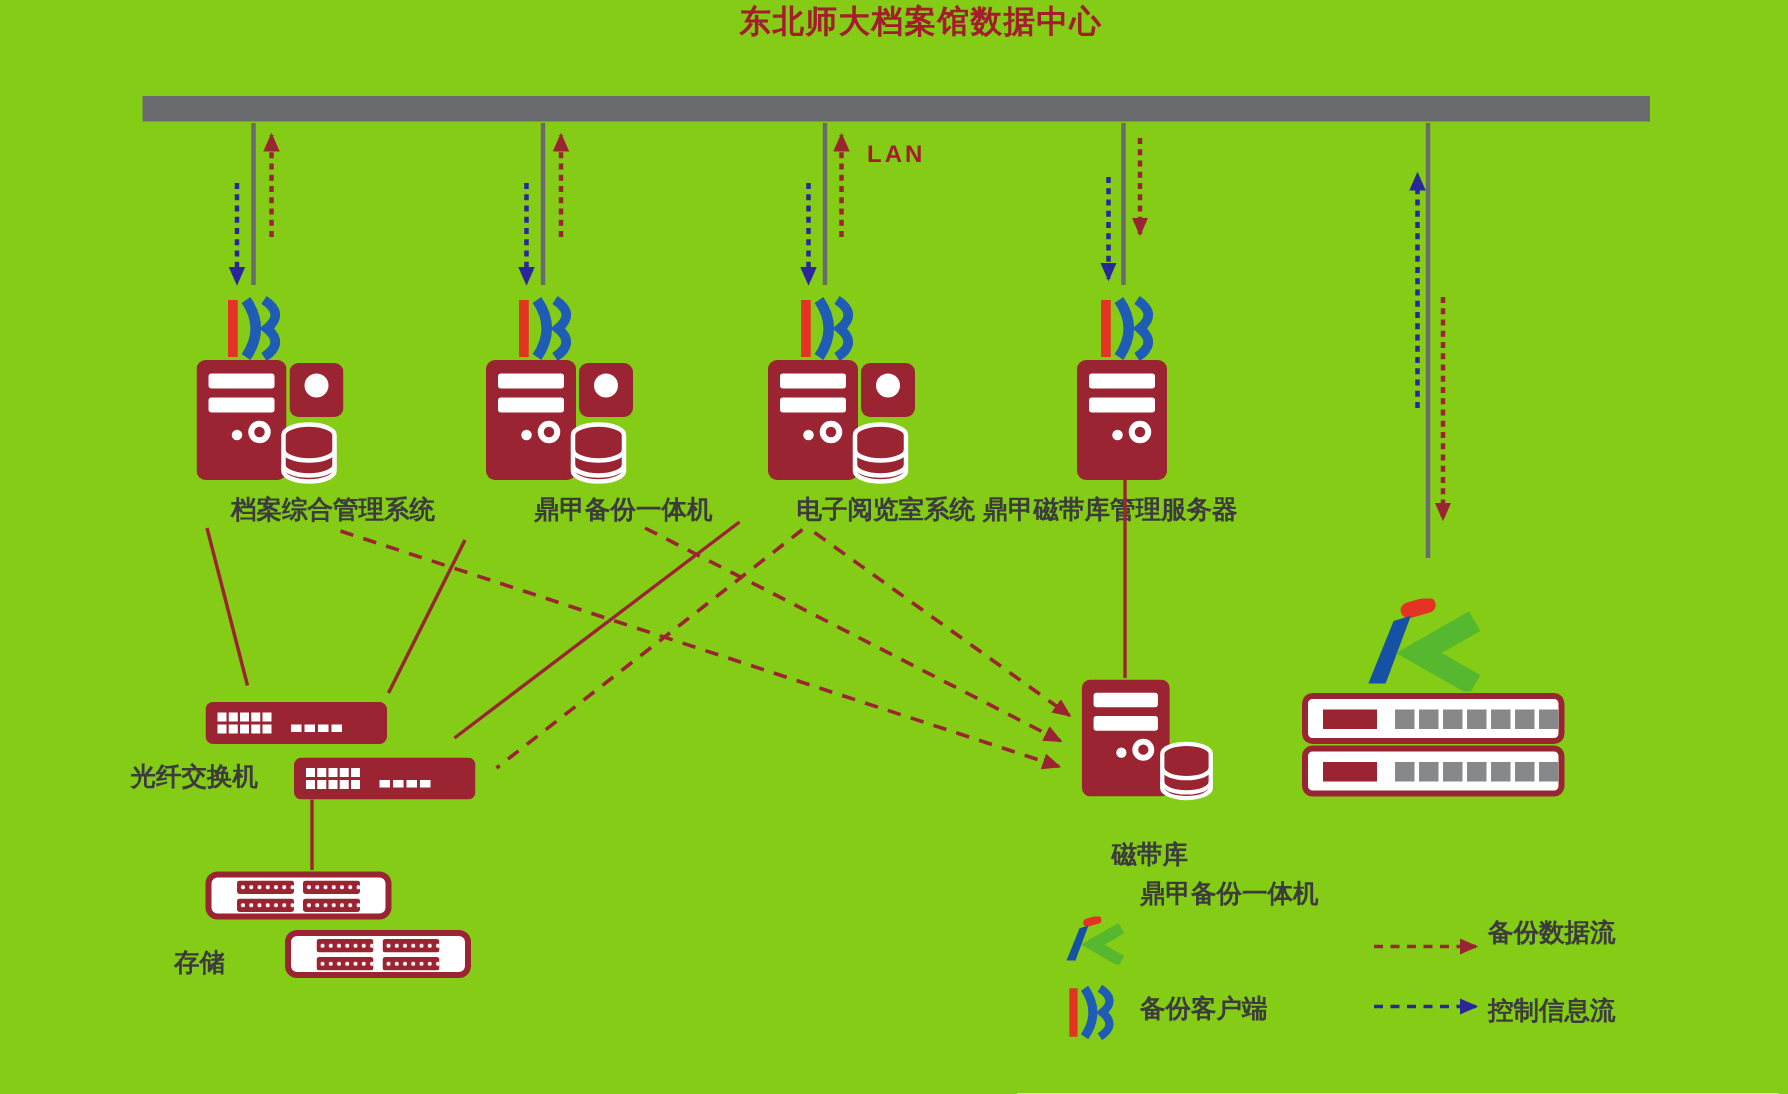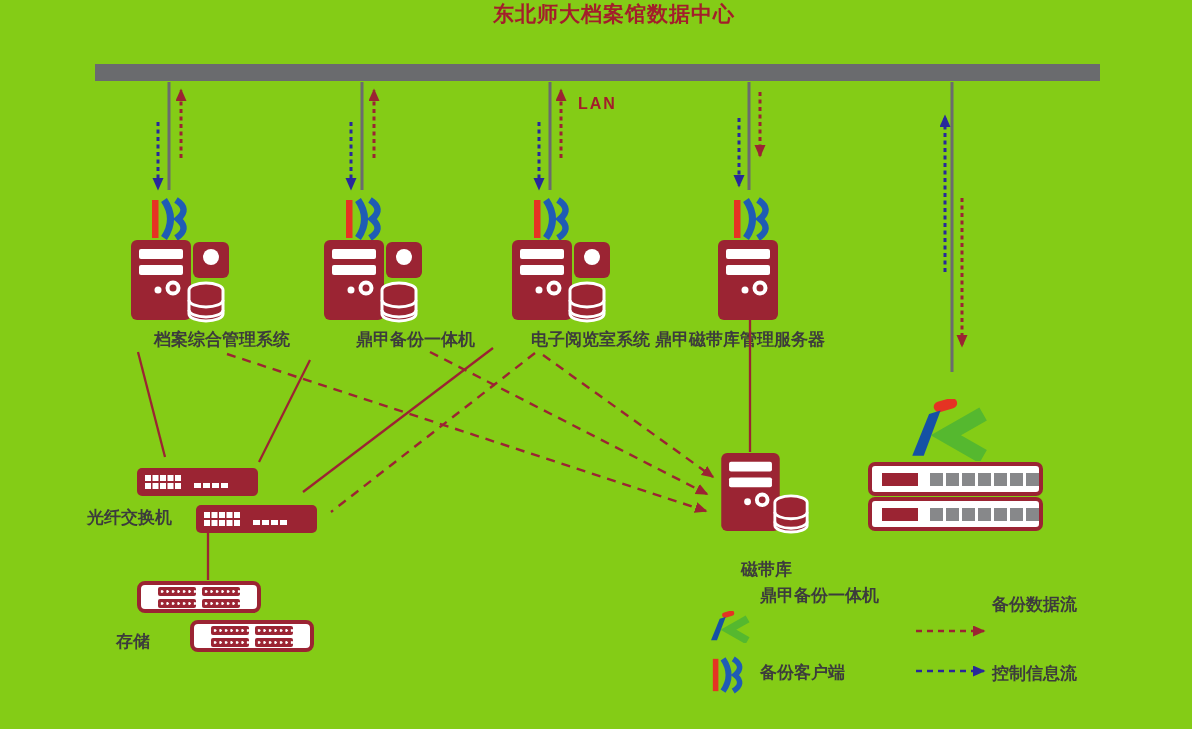--- a/index.html
+++ b/index.html
@@ -278,21 +278,21 @@
         <i></i>
       </div>
   </div>
 
   <svg class="abs node" style="left:708px;top:611px" width="44" height="32" viewBox="0 0 95 70">
     <rect x="30" y="1" width="27" height="12" rx="6" transform="rotate(-16 43 7)" fill="#E53323"></rect>
     <polygon points="25,17 38,13 19,64 6,64" fill="#1551A5"></polygon>
     <polyline points="86,17 44,41 86,65" fill="none" stroke="#55B82F" stroke-width="17"></polyline>
   </svg>
   <div class="lbl" style="left:760px;top:584px">鼎甲备份一体机</div>
-  <div class="lbl" style="left:992px;top:593px">备份数据流</div>
+  <div class="lbl" style="left:992px;top:610px">备份数据流</div>
 
   <svg class="abs node" style="left:712px;top:652px" width="34" height="46" viewBox="0 0 40 46">
     <rect x="1" y="4" width="6.5" height="38" fill="#E53323"></rect>
     <path d="M13,4 Q26,23 13,42" stroke="#1F5CB5" stroke-width="7" fill="none"></path>
     <path d="M25,4 Q39,13 27,23 Q39,33 25,42" stroke="#1F5CB5" stroke-width="6.5" fill="none"></path>
   </svg>
   <div class="lbl" style="left:760px;top:661px">备份客户端</div>
   <div class="lbl" style="left:992px;top:662px">控制信息流</div>
 
 </div>

